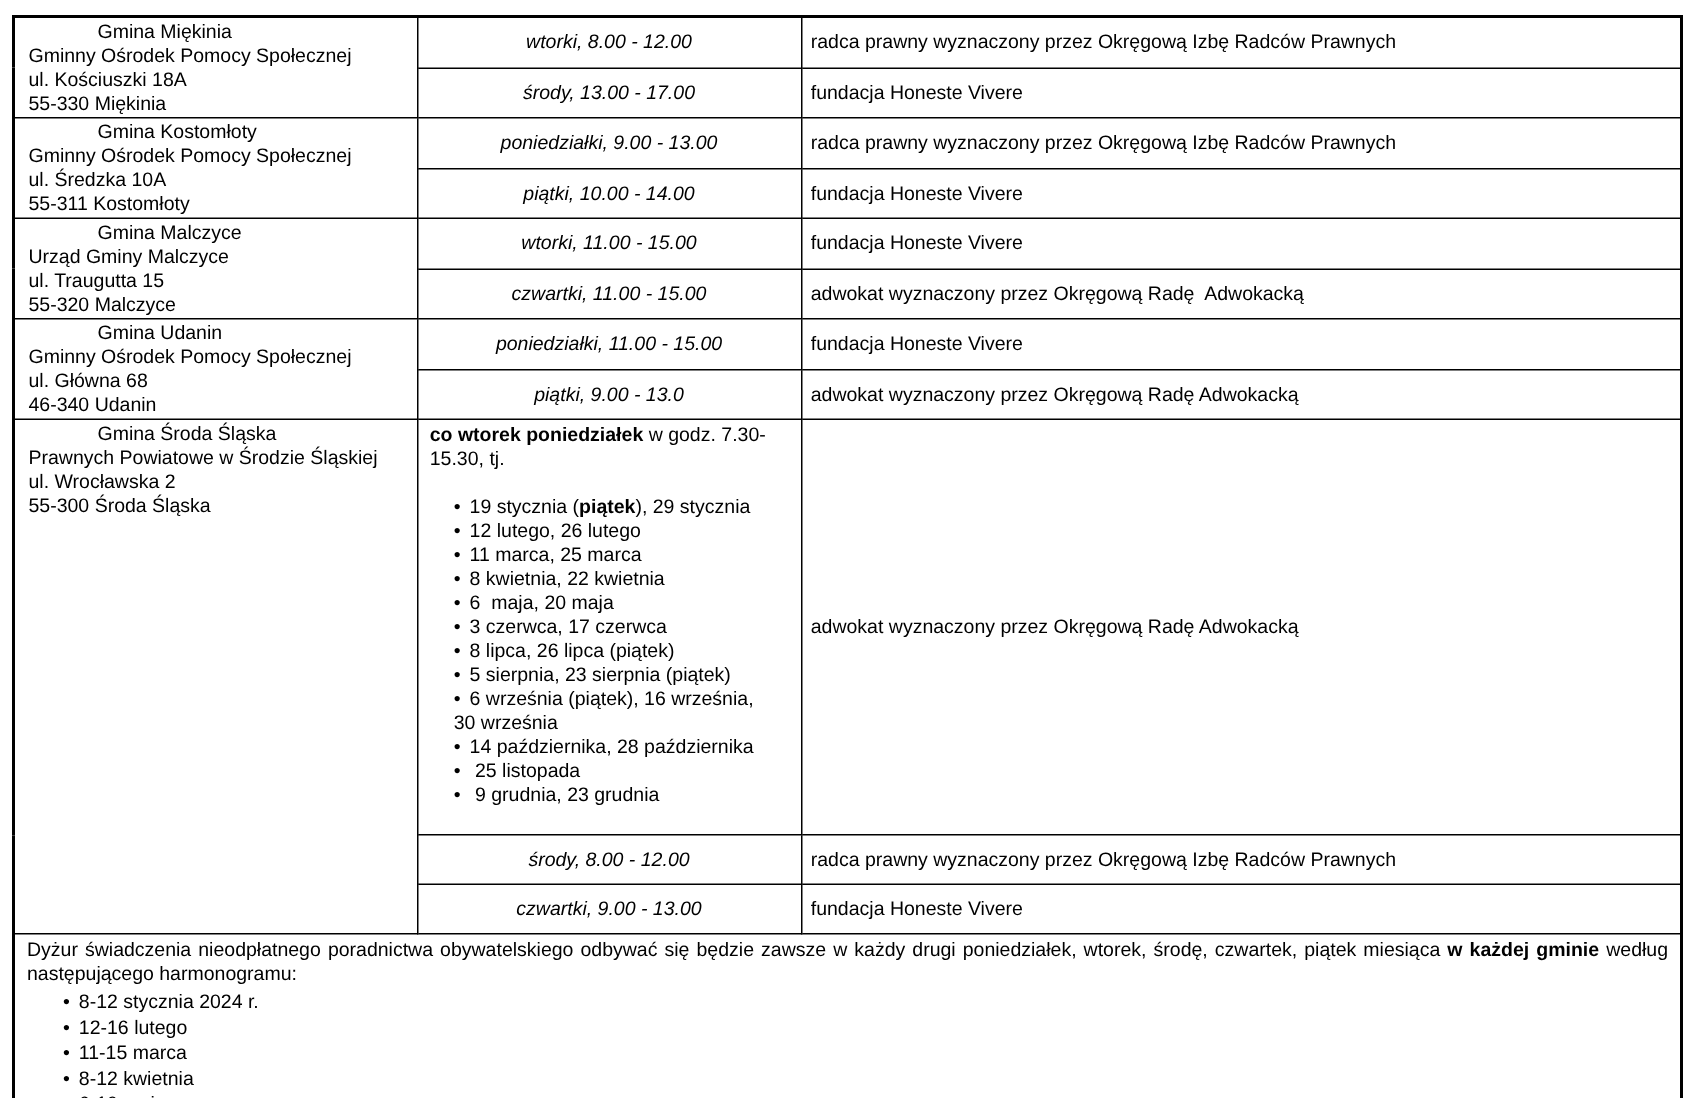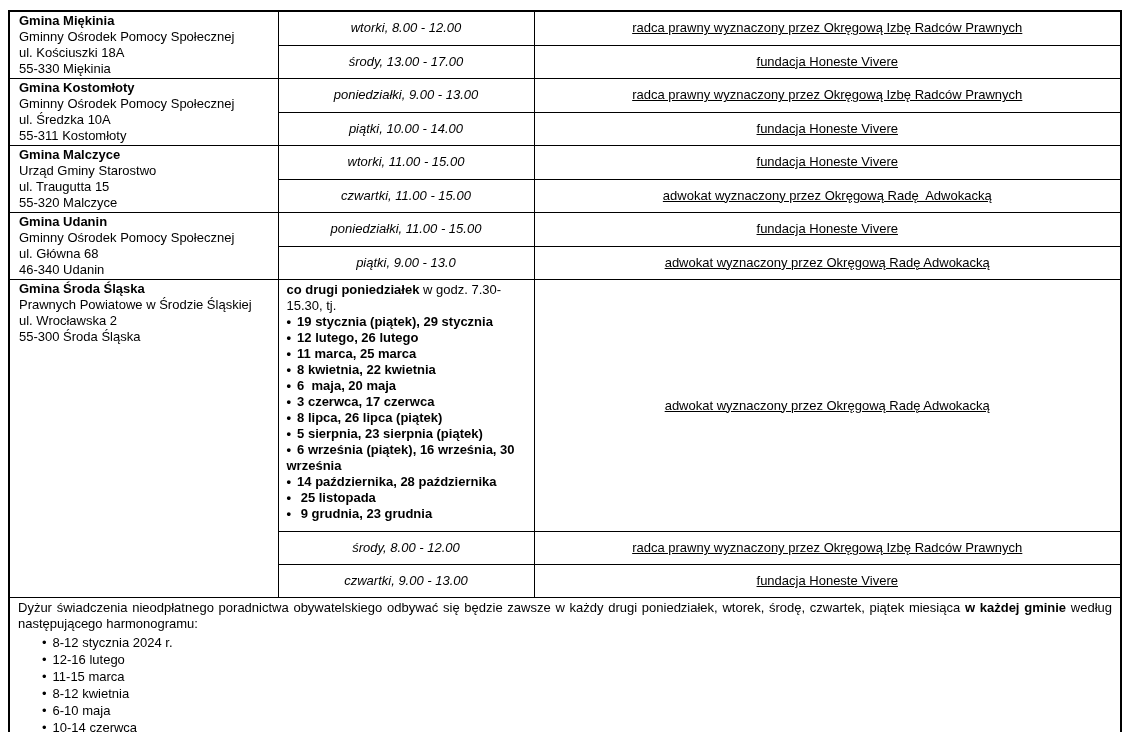--- a/index.html
+++ b/index.html
@@ -24,44 +24,41 @@
     border: 1px solid #000;
     vertical-align: middle;
     padding: 1px 6px;
     line-height: 16px;
   }
   td.gmina {
     vertical-align: top;
     text-align: left;
     padding: 1px 6px 1px 9px;
   }
-  .gname { font-weight: bold; }
+  .gname { font-weight: normal; margin-left: 46px; }
   td.time {
     text-align: center;
     height: 30px;
     font-style: italic;
   }
   td.prov {
-    text-align: center;
     white-space: pre-wrap;
-    text-decoration: underline;
   }
   td.dates {
     vertical-align: top;
     text-align: left;
     padding: 2px 6px 2px 8px;
     height: 247px;
   }
   .intro { white-space: pre-wrap; }
   .intro b { font-weight: bold; }
   ul.dlist {
     list-style: none;
-    margin: 0;
+    margin: 16px;
     padding: 0;
-    font-weight: bold;
   }
   ul.dlist li { white-space: pre-wrap; }
   .blt { margin-right: 6px; }
   td.footer {
     vertical-align: top;
     text-align: left;
     padding: 2px 8px 2px 8px;
     height: 142px;
   }
   .fp {
@@ -113,21 +110,21 @@
       <td class="prov">radca prawny wyznaczony przez Okręgową Izbę Radców Prawnych</td>
     </tr>
     <tr>
       <td class="time">piątki, 10.00 - 14.00</td>
       <td class="prov">fundacja Honeste Vivere</td>
     </tr>
 
     <tr>
       <td class="gmina" rowspan="2">
           <div class="gname">Gmina Malczyce</div>
-          <div>Urząd Gminy Starostwo</div>
+          <div>Urząd Gminy Malczyce</div>
           <div>ul. Traugutta 15</div>
           <div>55-320 Malczyce</div>
         </td>
       <td class="time">wtorki, 11.00 - 15.00</td>
       <td class="prov">fundacja Honeste Vivere</td>
     </tr>
     <tr>
       <td class="time">czwartki, 11.00 - 15.00</td>
       <td class="prov">adwokat wyznaczony przez Okręgową Radę  Adwokacką</td>
     </tr>
@@ -148,21 +145,21 @@
     </tr>
 
     <tr>
       <td class="gmina" rowspan="3">
           <div class="gname">Gmina Środa Śląska</div>
           <div>Prawnych Powiatowe w Środzie Śląskiej</div>
           <div>ul. Wrocławska 2</div>
           <div>55-300 Środa Śląska</div>
         </td>
       <td class="dates">
-        <div class="intro"><b>co drugi poniedziałek</b><span> w godz. 7.30-15.30, tj.</span></div>
+        <div class="intro"><b>co wtorek poniedziałek</b><span> w godz. 7.30-15.30, tj.</span></div>
         <ul class="dlist">
             <li><span class="blt">•</span><span>19 stycznia (</span><b>piątek</b><span>), 29 stycznia</span></li>
             <li><span class="blt">•</span>12 lutego, 26 lutego</li>
             <li><span class="blt">•</span>11 marca, 25 marca</li>
             <li><span class="blt">•</span>8 kwietnia, 22 kwietnia</li>
             <li><span class="blt">•</span>6  maja, 20 maja</li>
             <li><span class="blt">•</span>3 czerwca, 17 czerwca</li>
             <li><span class="blt">•</span>8 lipca, 26 lipca (piątek)</li>
             <li><span class="blt">•</span>5 sierpnia, 23 sierpnia (piątek)</li>
             <li><span class="blt">•</span>6 września (piątek), 16 września, 30 września</li>

